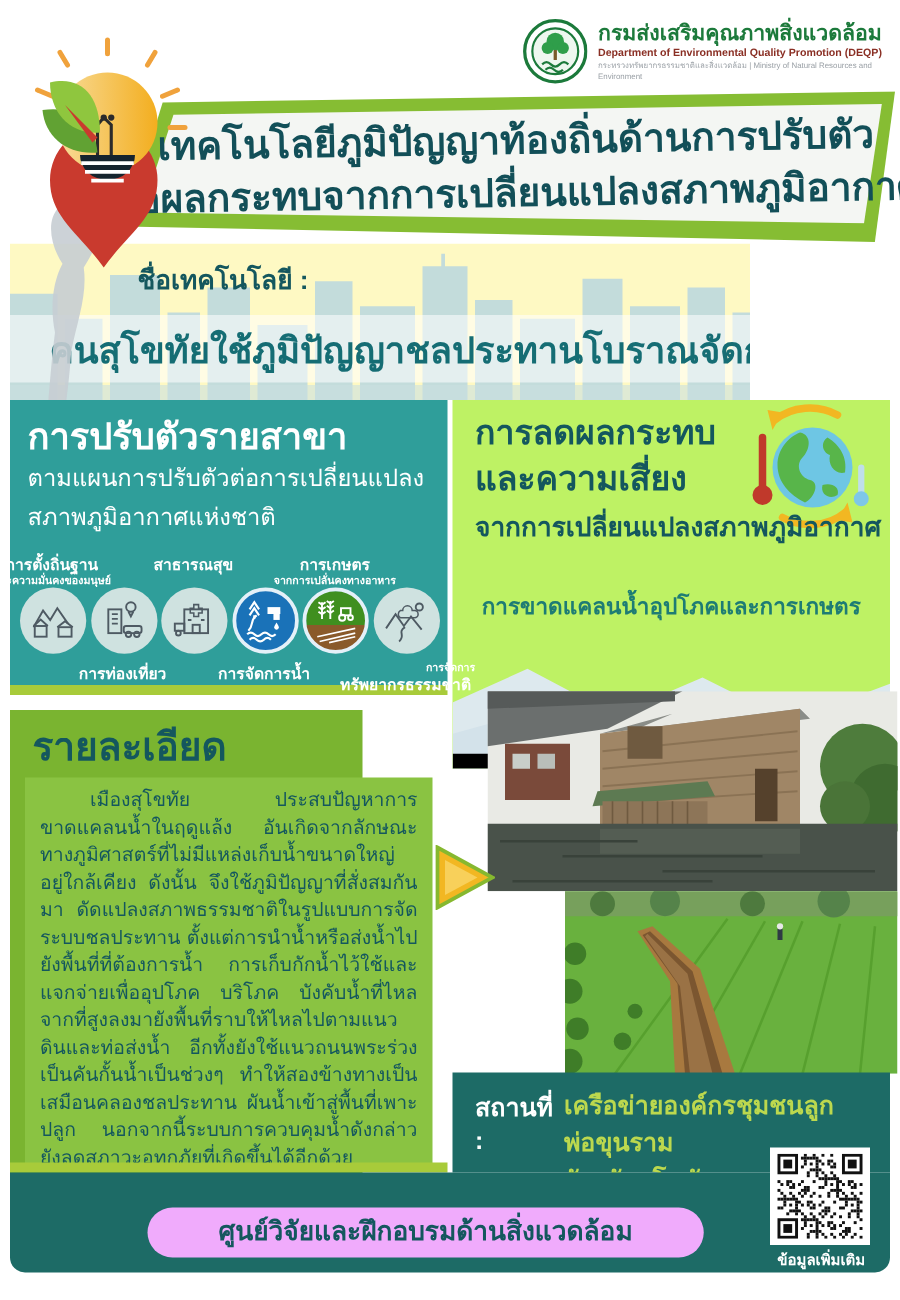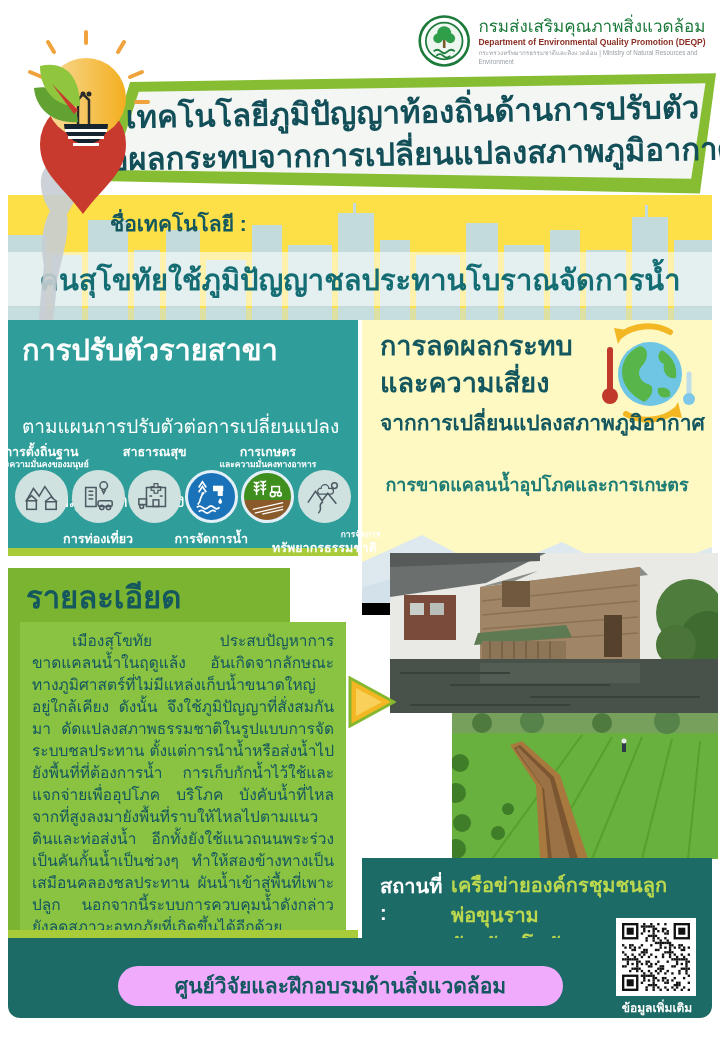--- a/index.html
+++ b/index.html
@@ -4,64 +4,64 @@
 <style>
   html,body{margin:0;padding:0;background:#ffffff;}
   *{box-sizing:border-box;font-family:"Liberation Sans",sans-serif;}
   .poster{position:relative;width:720px;height:1040px;background:#ffffff;overflow:hidden;}
 
   
   .map-th{position:absolute;left:12px;top:96px;z-index:1;}
   .emblem{position:absolute;left:8px;top:26px;z-index:3;}
   .logo{position:absolute;right:10px;top:12px;width:292px;display:flex;align-items:center;gap:8px;z-index:2;}
   .logo-text{display:flex;flex-direction:column;}
-  .logo-th{color:#1c7a3b;font-weight:normal;font-size:17px;line-height:20px;}
+  .logo-th{color:#1c7a3b;font-weight:bold;font-size:17px;line-height:20px;}
   .logo-en{color:#8a2f24;font-weight:bold;font-size:8.5px;line-height:11px;}
   .logo-min{color:#9aa0a6;font-size:6.3px;line-height:9px;}
 
   .banner{position:absolute;left:96px;top:72px;width:620px;height:124px;z-index:2;}
   .banner-green{position:absolute;inset:0;background:#86bd33;
     clip-path:polygon(5.5% 8%,100% 1%,97.4% 98%,0.6% 88%);}
   .banner-white{position:absolute;inset:0;background:#f4f6f3;
     clip-path:polygon(6.9% 16%,98.3% 9%,96% 86%,2.8% 79%);}
   .banner-text{position:absolute;inset:0;display:flex;flex-direction:column;justify-content:center;
     align-items:center;transform:rotate(-1deg);padding-left:14px;}
   .banner-text div{color:#124f58;font-weight:bold;font-size:31px;line-height:42px;white-space:nowrap;}
 
   
-  .skyline{position:absolute;left:8px;top:195px;width:704px;height:125px;background:#fde047;z-index:0;overflow:hidden;}
+  .skyline{position:absolute;left:8px;top:195px;width:592px;height:125px;background:#fef9c3;z-index:0;overflow:hidden;}
   .tech-band{position:absolute;left:0;top:57px;width:704px;height:54px;background:rgba(255,255,255,0.55);}
   .tech-label{position:absolute;left:102px;top:12px;color:#14575e;font-weight:bold;font-size:21px;}
   .tech-name{position:absolute;left:0;top:62px;width:704px;text-align:center;color:#156d74;font-weight:bold;font-size:29px;}
 
   
   .panel-adapt{position:absolute;left:8px;top:320px;width:350px;height:228px;background:#2f9e9a;z-index:1;padding:12px 14px;}
   .panel-adapt .h1{color:#ffffff;font-weight:bold;font-size:29px;line-height:36px;}
-  .panel-adapt .sub{color:#ffffff;font-size:19px;line-height:31px;margin-top:43px;}
+  .panel-adapt .sub{color:#ffffff;font-size:19px;line-height:31px;}
   .sectors{position:absolute;left:6px;top:120px;width:338px;display:flex;justify-content:space-between;}
-  .sector{position:relative;width:55px;display:flex;flex-direction:column;align-items:center;}
+  .sector{position:relative;width:55px;display:flex;flex-direction:column;align-items:flex-end;}
   .toplbl,.botlbl{position:relative;width:55px;height:30px;}
   .toplbl .l1,.botlbl .l1{position:absolute;left:50%;transform:translateX(-50%);top:2px;color:#fff;font-weight:bold;font-size:12.5px;white-space:nowrap;}
   .toplbl .l2,.botlbl .l2{position:absolute;left:50%;transform:translateX(-50%);top:17px;color:#fff;font-weight:bold;font-size:8.5px;white-space:nowrap;}
   .botlbl .l1{top:6px;}
   .botlbl .l2{top:20px;}
   .sector .big2{font-size:12.5px !important;top:15px !important;}
   .circle{width:53px;height:53px;border-radius:50%;background:#cfe2e0;display:flex;align-items:center;justify-content:center;}
   .circle.blue{background:#1a72b8;border:3px solid #e4f0f8;}
   .circle.agri{background:linear-gradient(#3f8f1f 58%,#8a5a2a 42%);border:3px solid #e4f0f8;}
 
   .lime1{position:absolute;left:8px;top:548px;width:350px;height:8px;background:#a8cb3a;}
   .panel-detail{position:absolute;left:8px;top:556px;width:282px;height:374px;background:#7ab430;margin-top:12px;}
   .panel-detail .h1{position:absolute;left:18px;top:4px;color:#14575e;font-weight:bold;font-size:31px;}
   .detail-box{position:absolute;left:12px;top:54px;width:326px;height:310px;background:#8ac342;padding:8px 12px;overflow:hidden;}
   .detail-box p{margin:0;color:#14575e;font-size:15.5px;line-height:22px;text-indent:40px;text-align:justify;font-weight:500;}
   .lime2{position:absolute;left:8px;top:930px;width:350px;height:8px;background:#a8cb3a;}
 
   
-  .panel-impact{position:absolute;left:362px;top:320px;width:350px;height:295px;background:#fef9c3;overflow:hidden;}
+  .panel-impact{position:absolute;left:362px;top:320px;width:350px;height:295px;background:#bef264;overflow:hidden;}
   .panel-impact .titles{position:absolute;left:18px;top:8px;}
   .panel-impact .t1{color:#14575e;font-weight:bold;font-size:27px;line-height:37px;white-space:nowrap;}
   .panel-impact .t2{color:#14575e;font-weight:bold;font-size:21px;line-height:30px;margin-top:6px;white-space:nowrap;}
   .globe{position:absolute;right:8px;top:2px;}
   .mountains{position:absolute;left:0;bottom:0;}
   .risks{position:absolute;left:0;top:150px;width:100%;text-align:center;}
   .risks .r1{color:#1e7c74;font-weight:bold;font-size:19px;line-height:30px;}
   .risks .r2{color:#1e7c74;font-weight:bold;font-size:18px;line-height:30px;}
 
   .photo1{position:absolute;left:390px;top:553px;width:328px;height:160px;}
@@ -258,21 +258,21 @@
           </svg>
         </div>
         <div class="botlbl">
           <span class="l1">การจัดการน้ำ</span>
         </div>
       </div>
 
       <div class="sector">
         <div class="toplbl">
           <span class="l1">การเกษตร</span>
-          <span class="l2">และความมั่นคงทางอาหาร</span>
+          <span class="l2">จากการเปลั่นคงทางอาหาร</span>
         </div>
         <div class="circle agri">
           <svg width="38" height="38" viewBox="0 0 40 40" fill="none" stroke="#ffffff" stroke-width="1.6">
             <line x1="8" y1="4" x2="8" y2="18"></line>
               <path d="M8,6 l-3,-2 M8,6 l3,-2 M8,10 l-3,-2 M8,10 l3,-2 M8,14 l-3,-2 M8,14 l3,-2"></path>
             <line x1="15" y1="3" x2="15" y2="18"></line>
               <path d="M15,5 l-3,-2 M15,5 l3,-2 M15,9 l-3,-2 M15,9 l3,-2 M15,13 l-3,-2 M15,13 l3,-2"></path>
             <rect x="24" y="9" width="8" height="6"></rect>
               <circle cx="25" cy="17" r="2.6"></circle>
               <circle cx="32" cy="17" r="2"></circle>

